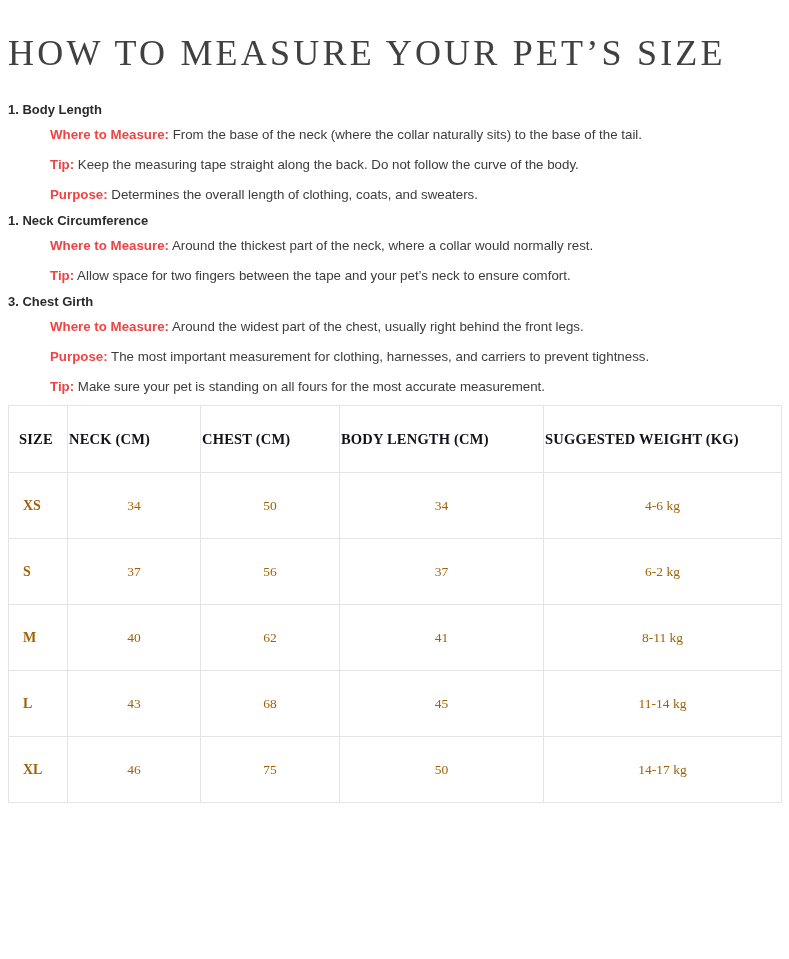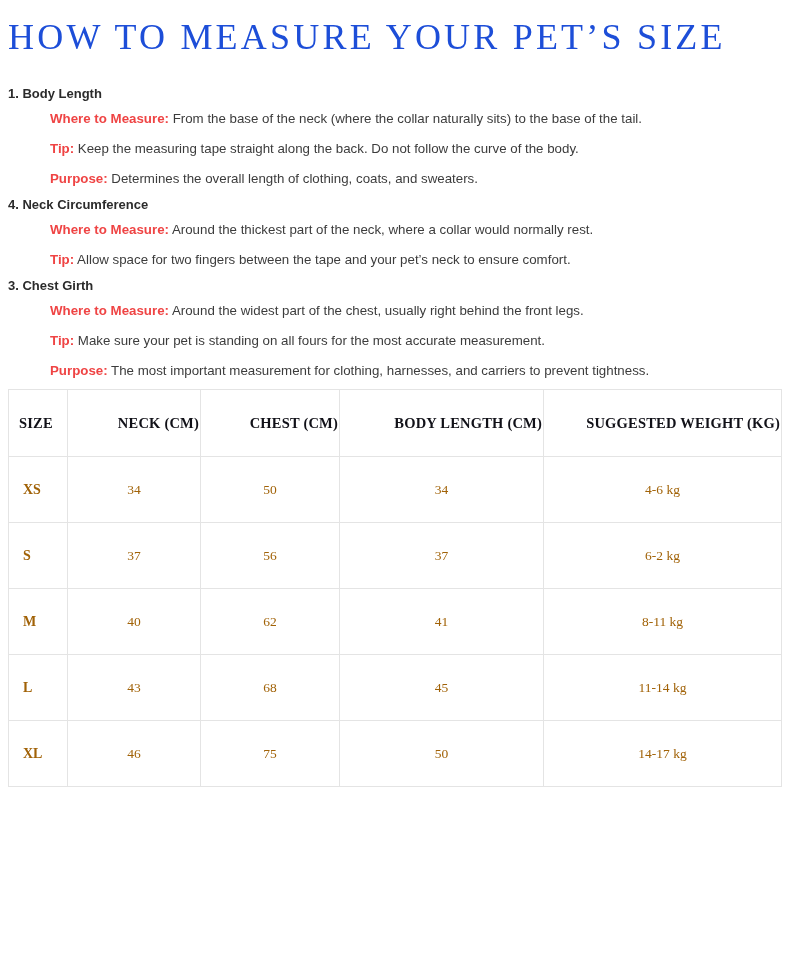--- a/index.html
+++ b/index.html
@@ -22,23 +22,23 @@
     box-sizing: border-box;
   }
 
   
   .page-title {
     font-family: "Liberation Serif", serif;
     font-size: 36px;
     line-height: 46px;
     font-weight: 400;
     letter-spacing: 3.2px;
-    color: #1d4ed8;
+    color: #404040;
     margin: 0;
-    padding: 14px 40px 0 8px;
+    padding: 30px 40px 0 8px;
     white-space: normal;
   }
 
   
   .sections {
     padding: 0 16px 0 8px;
     margin-top: 26px;
   }
   .section {
     margin-bottom: 0;
@@ -93,21 +93,21 @@
     border: 1px solid #e4e4e4;
     box-sizing: border-box;
   }
   table.size-table thead th {
     height: 67px;
     font-size: 14.5px;
     font-weight: bold;
     color: #111118;
     letter-spacing: 0.2px;
     text-transform: uppercase;
-    text-align: right;
+    text-align: left;
     vertical-align: middle;
     background: #ffffff;
   }
   table.size-table thead th.col-size {
     text-align: left;
     padding-left: 10px;
   }
   table.size-table tbody td {
     height: 66px;
     font-size: 13.5px;
@@ -148,42 +148,42 @@
         <p class="section-line">
           <span class="lbl">Tip:</span><span> Keep the measuring tape straight along the back. Do not follow the curve of the body.</span>
         </p>
         <p class="section-line">
           <span class="lbl">Purpose:</span><span> Determines the overall length of clothing, coats, and sweaters.</span>
         </p>
       </div>
     </div>
 
     <div class="section sec-gap-2">
-      <div class="section-heading">4. Neck Circumference</div>
+      <div class="section-heading">1. Neck Circumference</div>
       <div class="section-body">
         <p class="section-line">
           <span class="lbl">Where to Measure:</span><span> Around the thickest part of the neck, where a collar would normally rest.</span>
         </p>
         <p class="section-line">
           <span class="lbl">Tip:</span><span> Allow space for two fingers between the tape and your pet’s neck to ensure comfort.</span>
         </p>
       </div>
     </div>
 
     <div class="section sec-gap-3">
       <div class="section-heading">3. Chest Girth</div>
       <div class="section-body">
         <p class="section-line">
           <span class="lbl">Where to Measure:</span><span> Around the widest part of the chest, usually right behind the front legs.</span>
         </p>
         <p class="section-line">
+          <span class="lbl">Purpose:</span><span> The most important measurement for clothing, harnesses, and carriers to prevent tightness.</span>
+        </p>
+        <p class="section-line">
           <span class="lbl">Tip:</span><span> Make sure your pet is standing on all fours for the most accurate measurement.</span>
-        </p>
-        <p class="section-line">
-          <span class="lbl">Purpose:</span><span> The most important measurement for clothing, harnesses, and carriers to prevent tightness.</span>
         </p>
       </div>
     </div>
 
   </div>
 
   <div class="size-table-wrap">
     <table class="size-table">
       <colgroup>
         <col class="c1">

